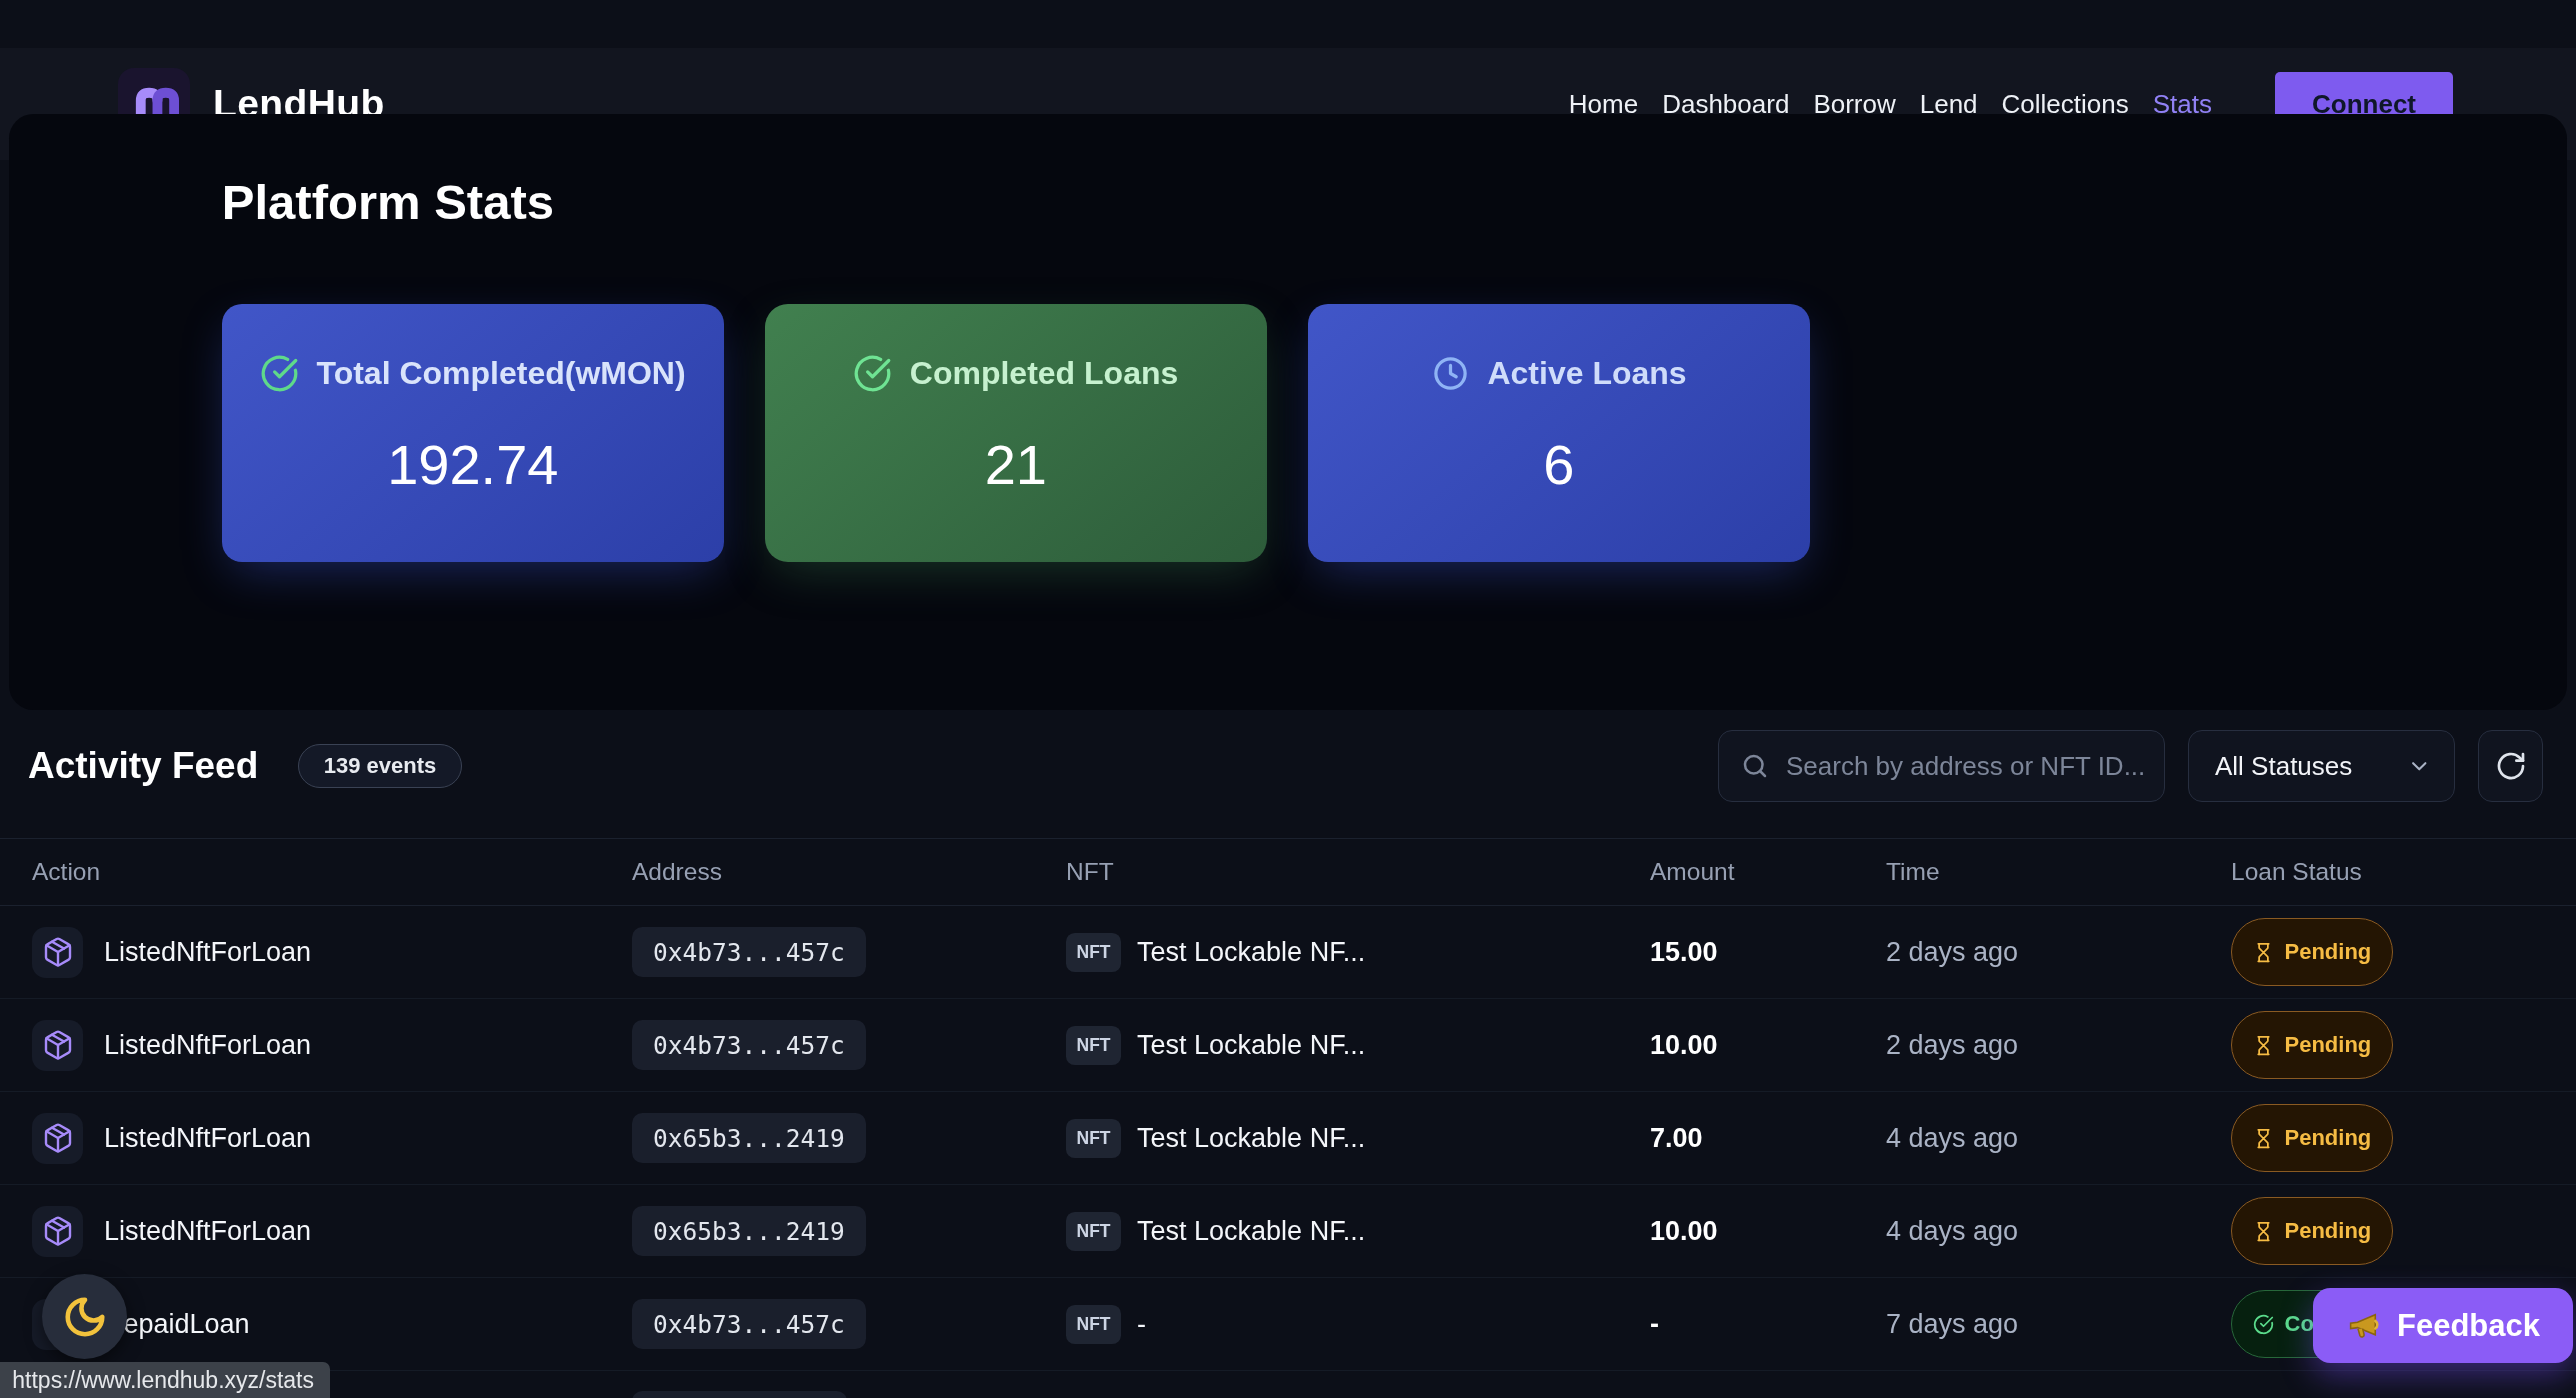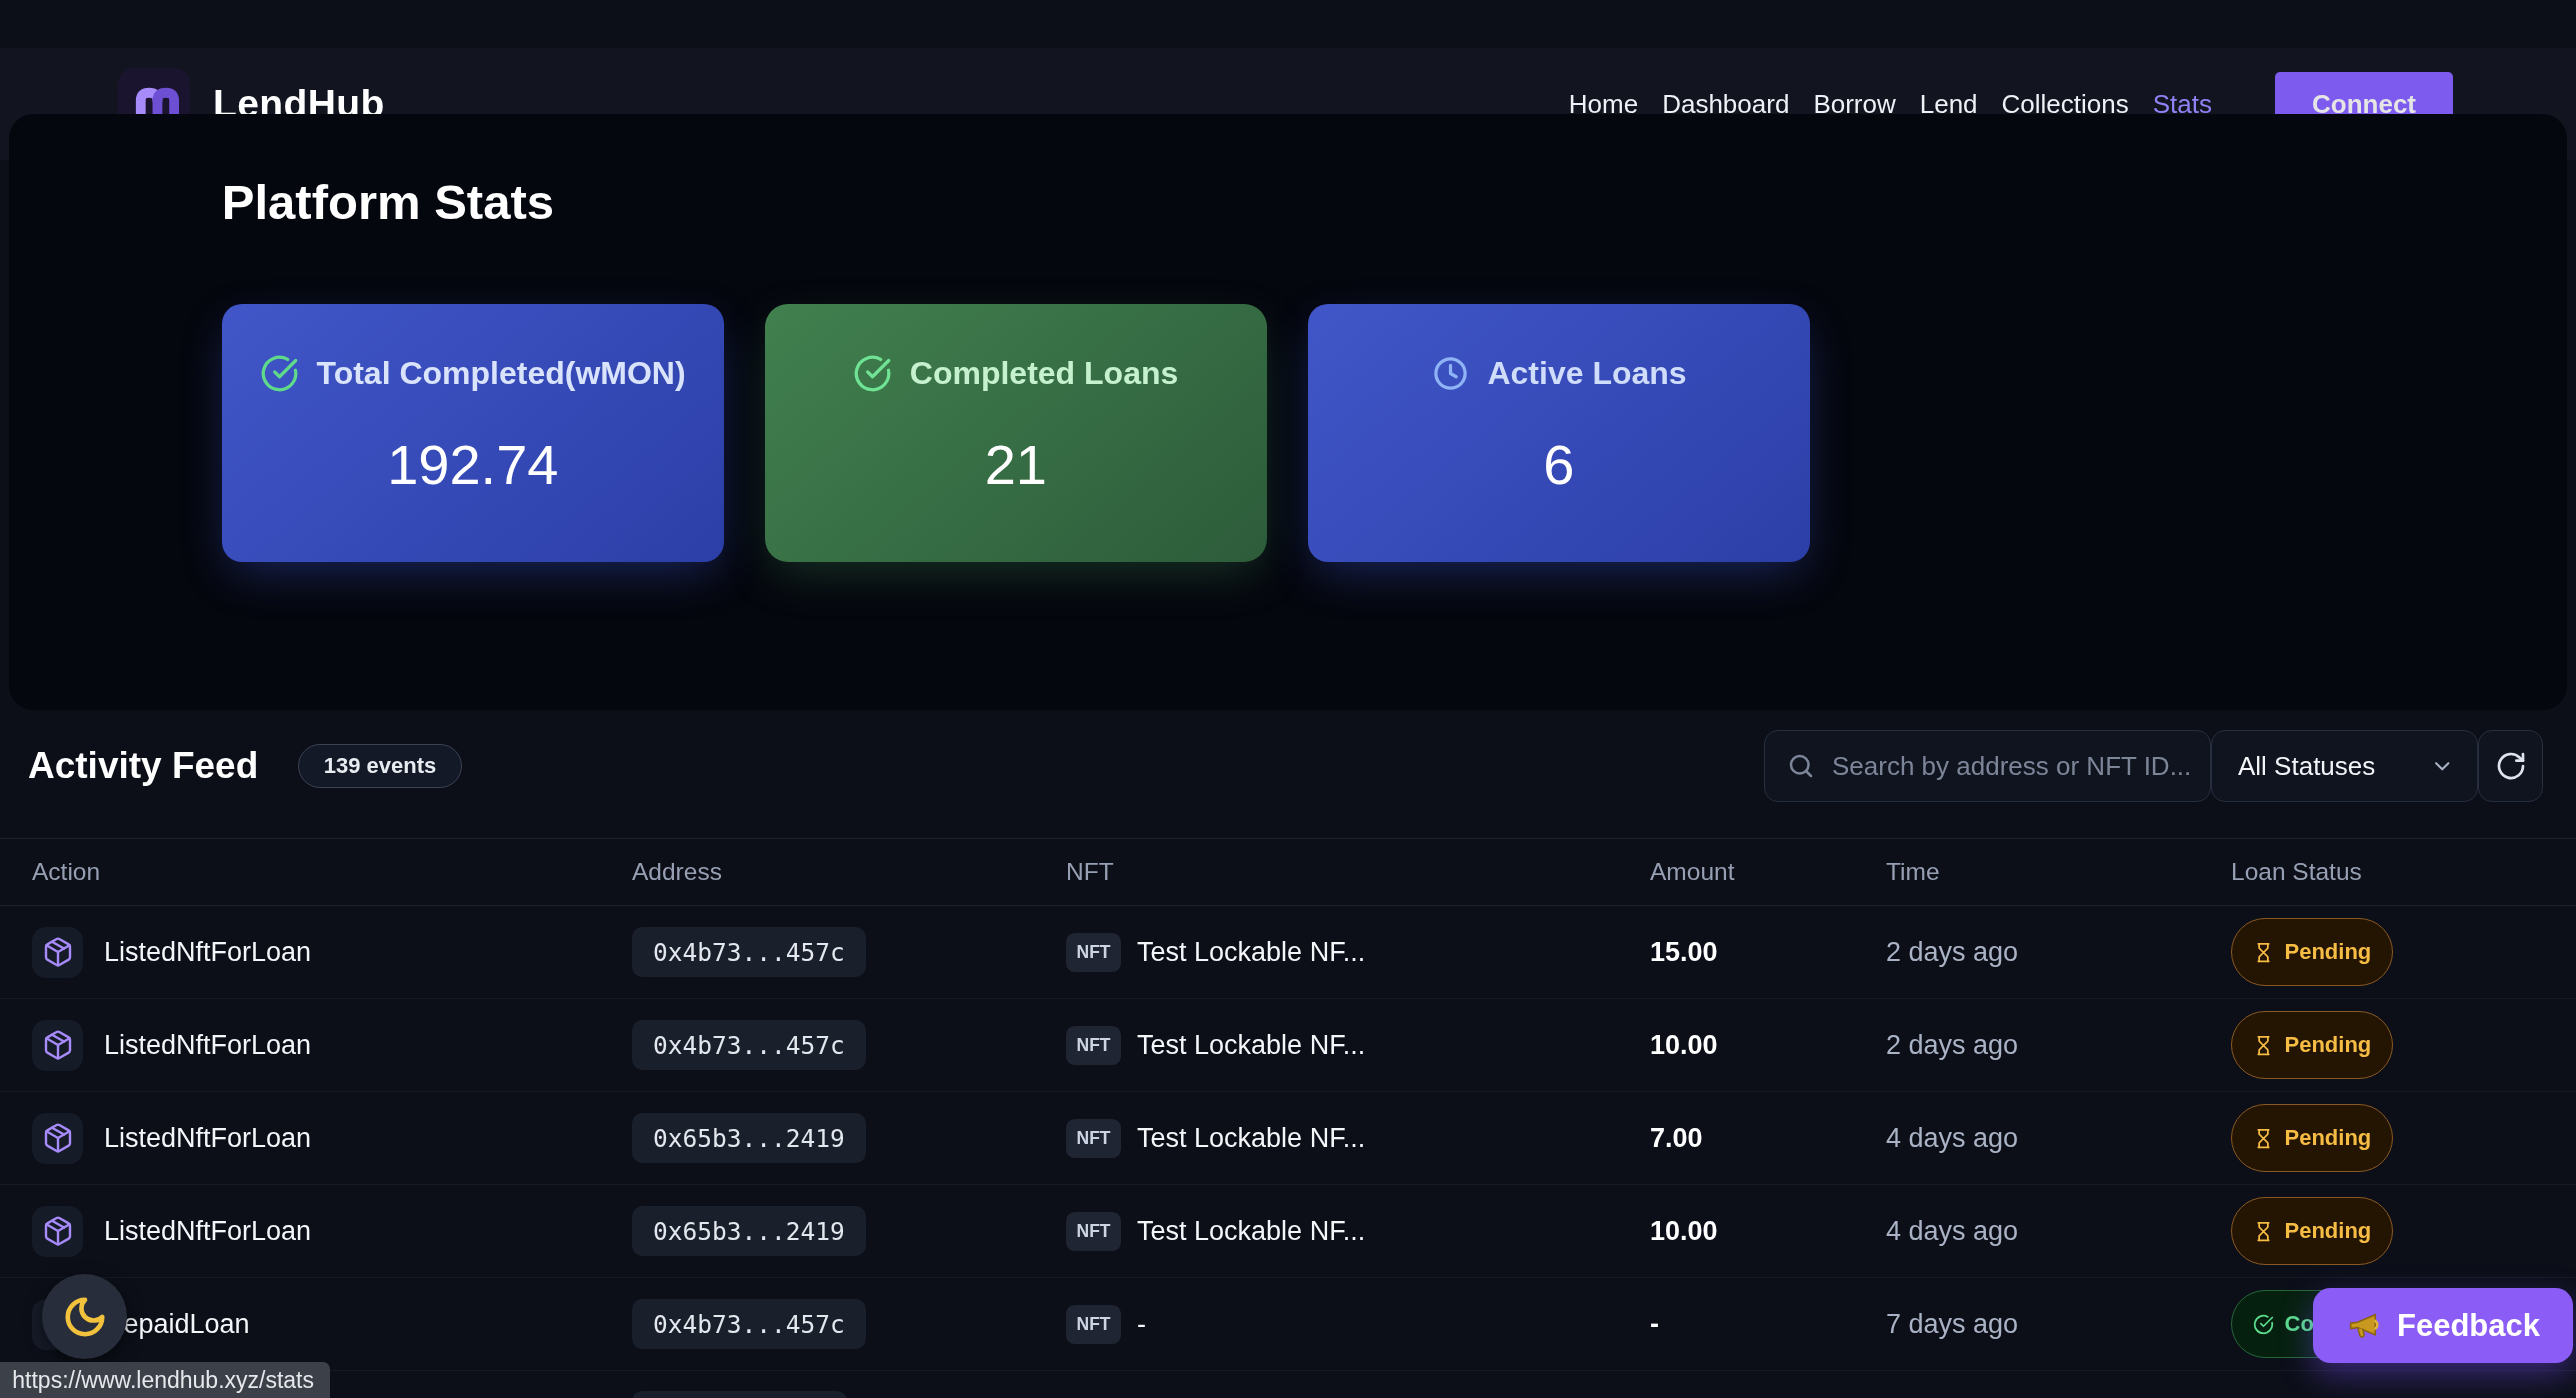--- a/index.html
+++ b/index.html
@@ -20,21 +20,21 @@
     padding:0 123px 0 118px;
     margin-top:48px;
   }
   .brand { display:flex; align-items:center; gap:23px; }
   .logo-box { width:72px; height:72px; border-radius:16px; background:#1a142e; display:flex; align-items:center; justify-content:center; }
   .brand-name { font-size:39px; font-weight:700; letter-spacing:0.4px; color:#ffffff; }
   .nav { display:flex; align-items:center; gap:24px; }
   .nav-item { font-size:26px; font-weight:500; color:#eef1f6; cursor:pointer; }
   .nav-item.active { color:#9181f5; }
   .connect-btn {
-    margin-left:39px; background:#7e5bef; color:#e5e5e5;
+    margin-left:39px; background:#7e5bef; color:#0f172a;
     font-size:26px; font-weight:600;
     padding:16.6px 37px; border-radius:5px; border:none; cursor:pointer;
     font-family:"Liberation Sans", sans-serif;
   }
 
   
   .hero {
     position:absolute; top:114px; left:8.8px; width:2558px; height:596px;
     background:#05070e; border-radius:24.5px;
   }
@@ -61,21 +61,21 @@
   .activity-bar {
     position:absolute; top:730px; left:0; width:2576px; height:72px;
     display:flex; align-items:center; padding:0 33px 0 28px;
   }
   .activity-title { font-size:37px; font-weight:700; color:#ffffff; }
   .events-badge {
     margin-left:40px; height:44px; padding:0 24.5px; border-radius:875px;
     border:1.8px solid #3a4254; display:flex; align-items:center;
     font-size:22px; font-weight:600; color:#e8ebf0; background:#141927;
   }
-  .bar-controls { margin-left:auto; display:flex; align-items:center; }
+  .bar-controls { margin-left:auto; display:flex; align-items:center; gap:23px; }
   .search-box {
     width:447px; height:72px; border-radius:14px;
     background:#10141f; border:1.8px solid #272e3f;
     display:flex; align-items:center; padding:0 21px; gap:16px; color:#7d8699;
   }
   .search-box input {
     flex:1; background:transparent; border:none; outline:none;
     font-size:26px; color:#e8ecf2; font-family:"Liberation Sans", sans-serif;
   }
   .search-box input::placeholder { color:#7d8699; }

